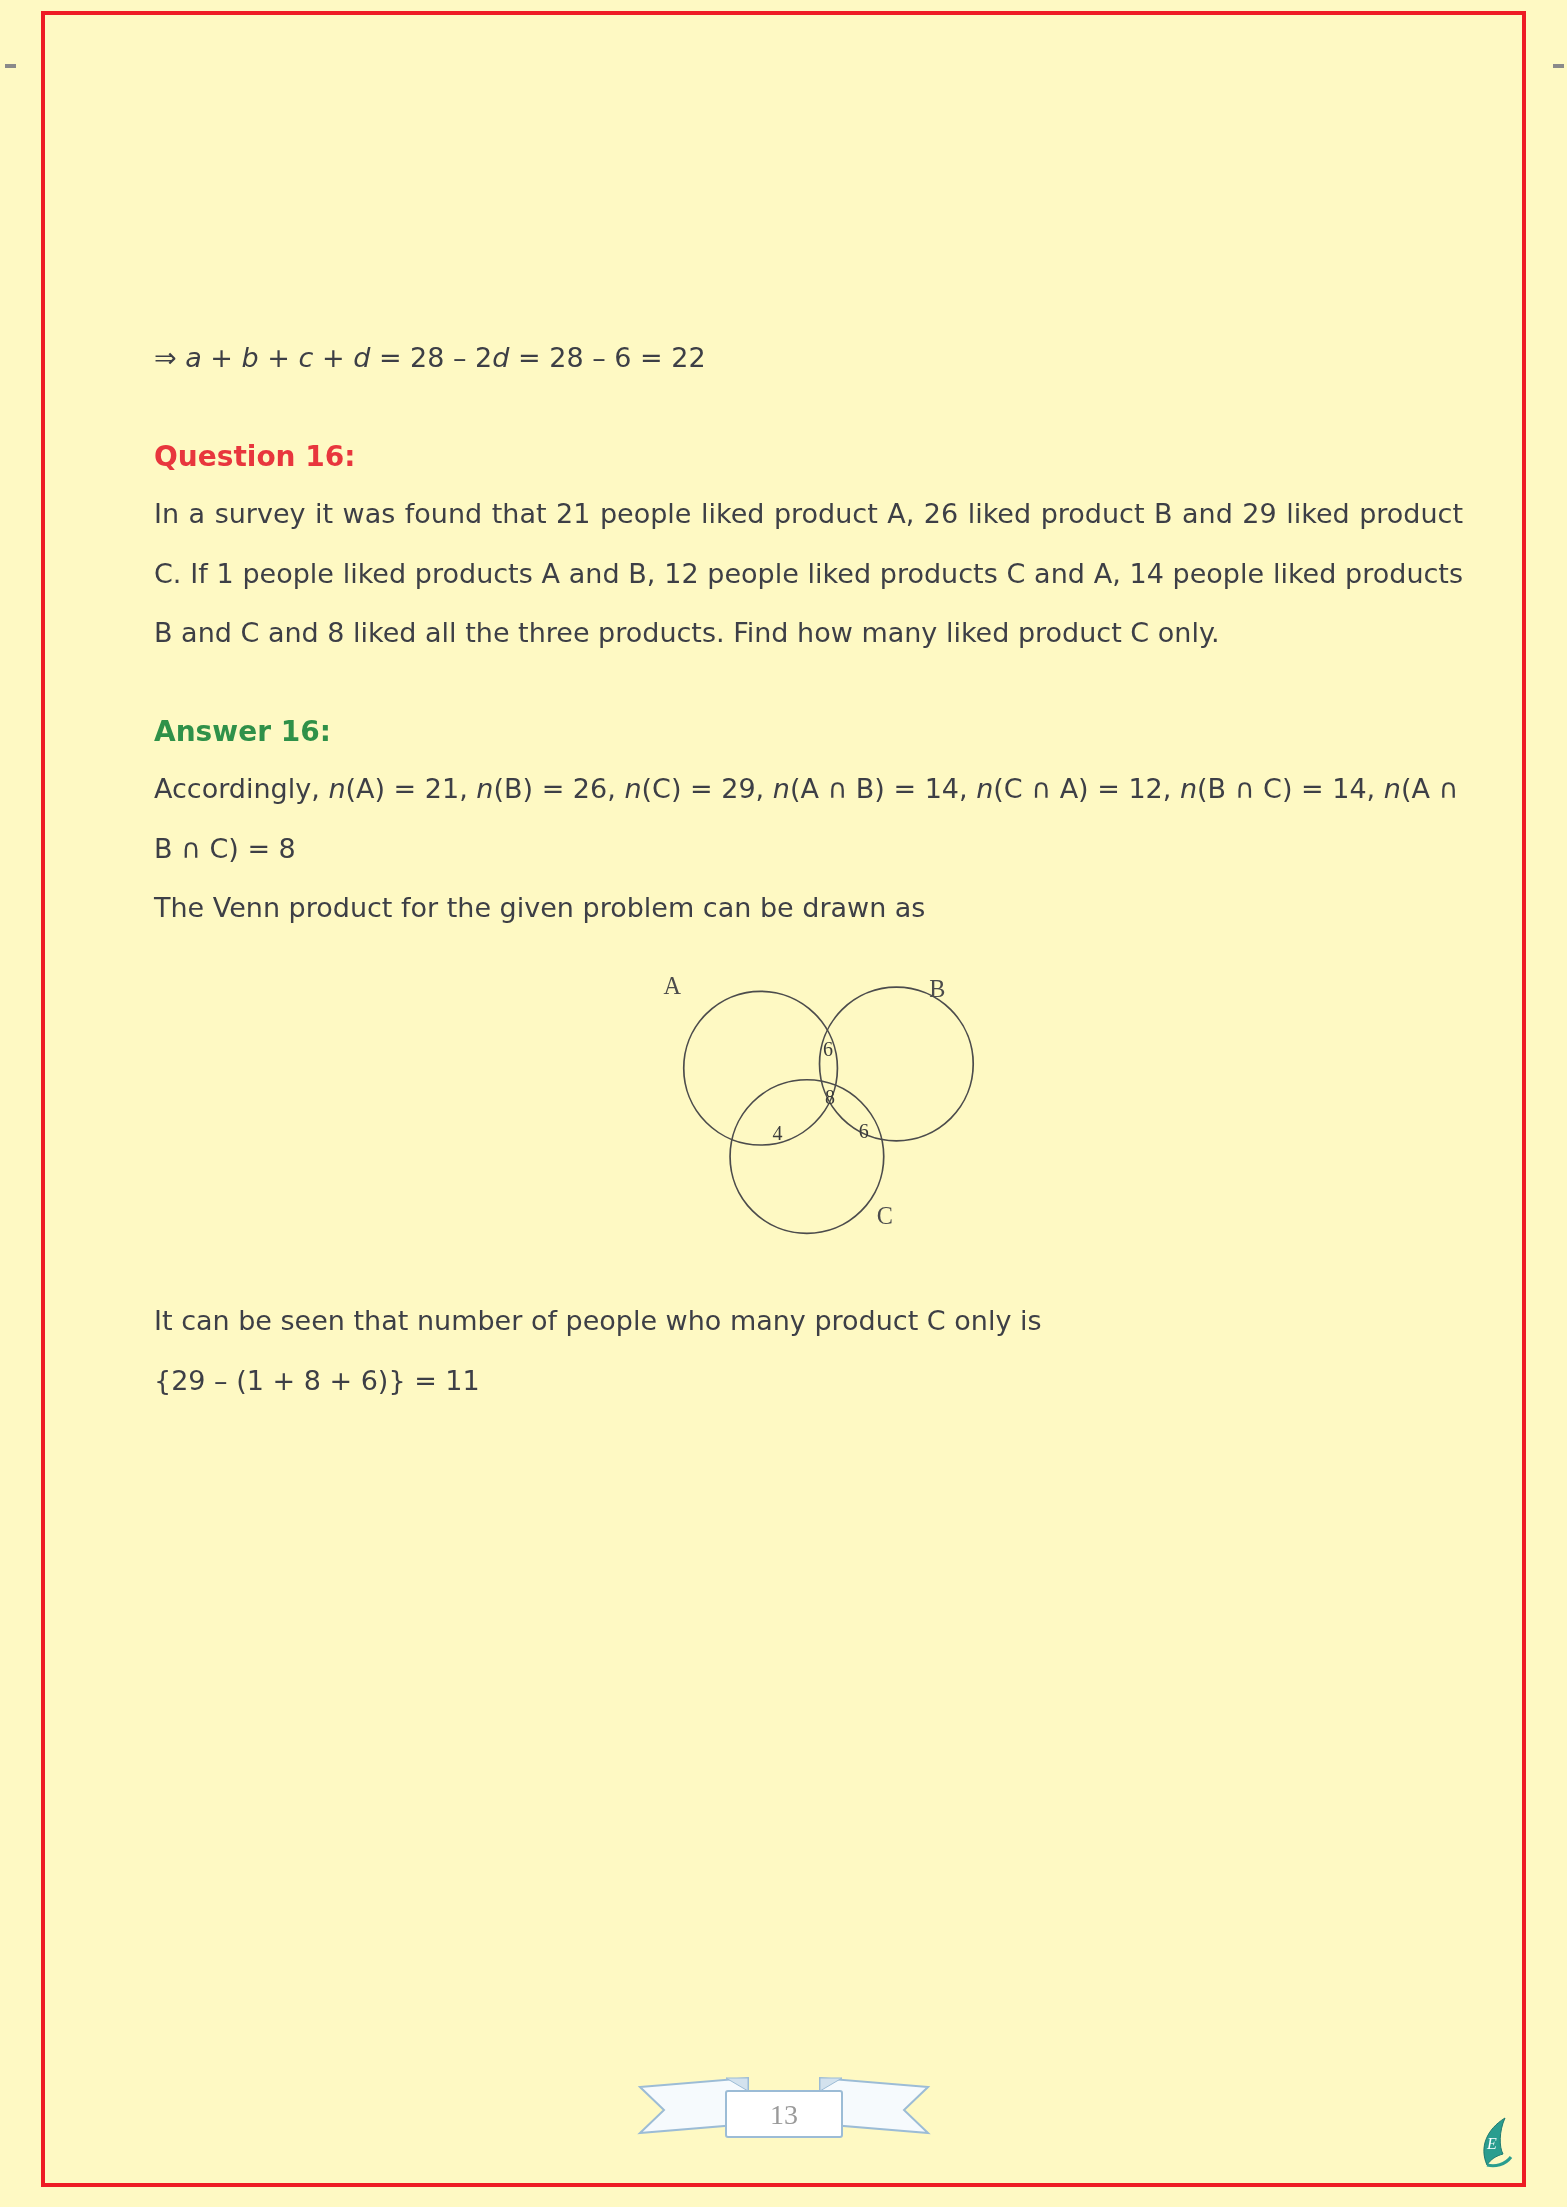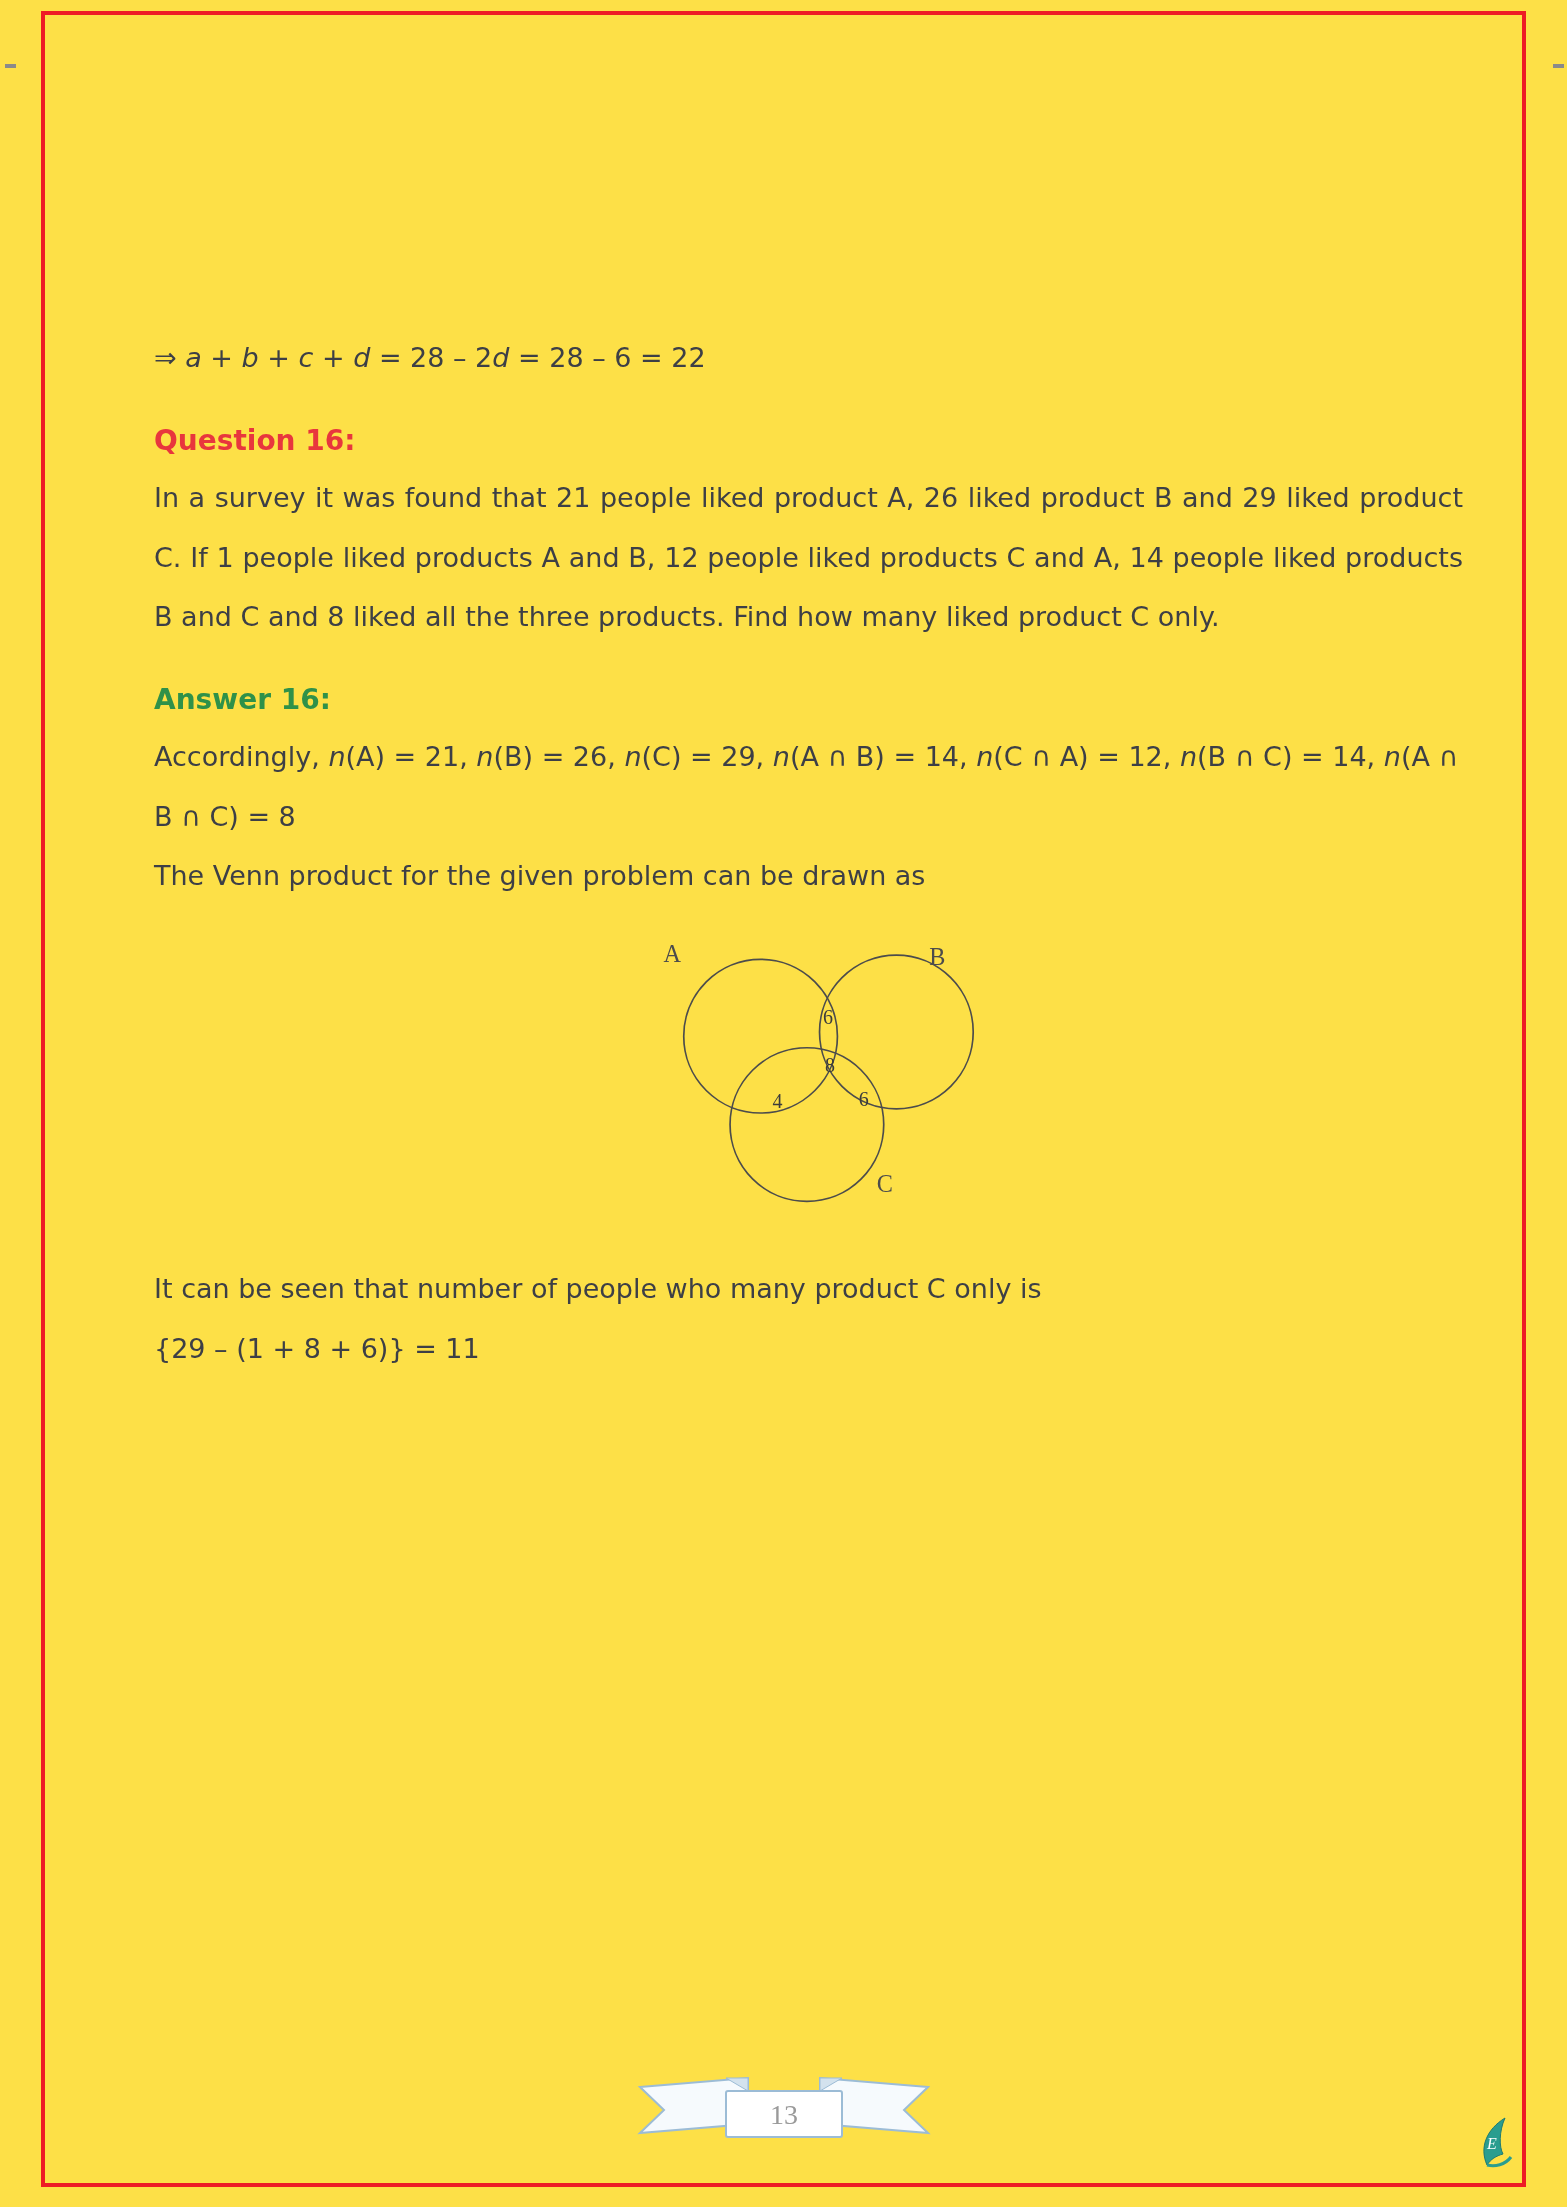--- a/index.html
+++ b/index.html
@@ -2,21 +2,21 @@
 <html><head>
 <meta charset="utf-8">
 <style>
   * { box-sizing: border-box; }
   html, body { margin: 0; padding: 0; background: #ffffff; }
 
   .page {
     position: relative;
     width: 1567px;
     height: 2207px;
-    background: #fde047;
+    background: #fef9c3;
     font-family: "DejaVu Sans", "Liberation Sans", sans-serif;
     color: #3d3f46;
     overflow: hidden;
   }
 
   .frame {
     position: absolute;
     top: 11px; left: 41px; right: 41px; bottom: 20px;
     border: 4px solid #ee1c25;
     pointer-events: none;
@@ -39,21 +39,21 @@
     line-height: 2.2;
   }
 
   .content p { margin: 0; }
 
   .para-justify { text-align: justify; }
 
   h2.section-head {
     font-size: 28px;
     font-weight: bold;
-    margin: 32px 0 4px 0;
+    margin: 48px 0 4px 0;
     line-height: 1.6;
   }
   h2.question-head { color: #e8363d; }
   h2.answer-head   { color: #2f9149; }
 
   .venn-wrap {
     width: 380px;
     margin: 28px auto 46px auto;
     text-align: center;
   }

